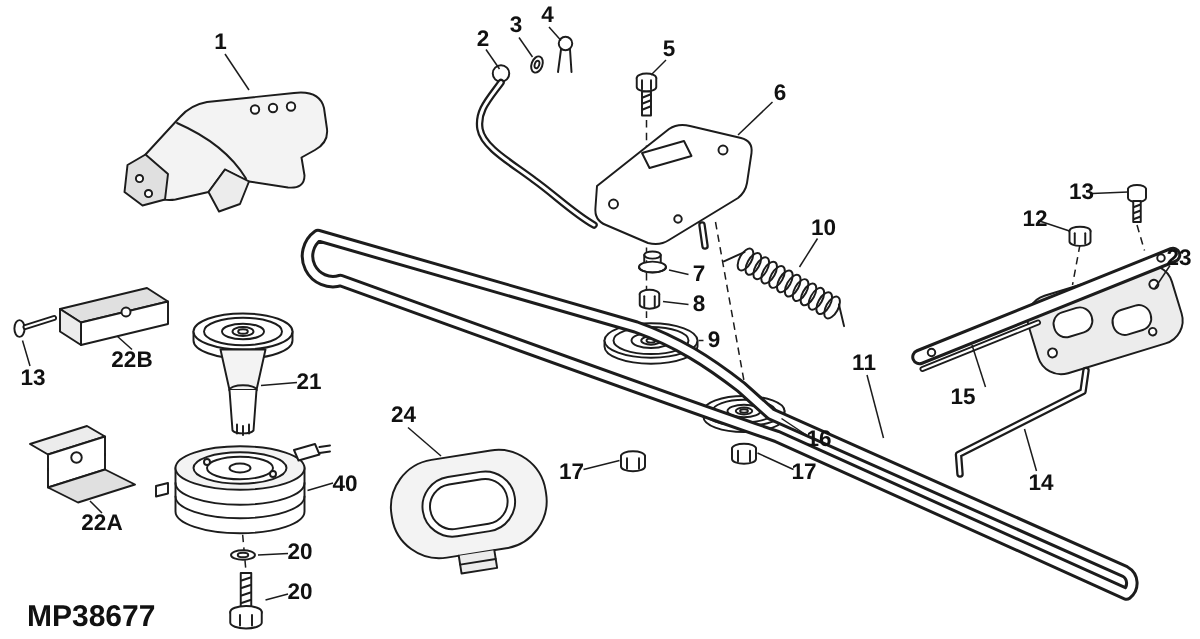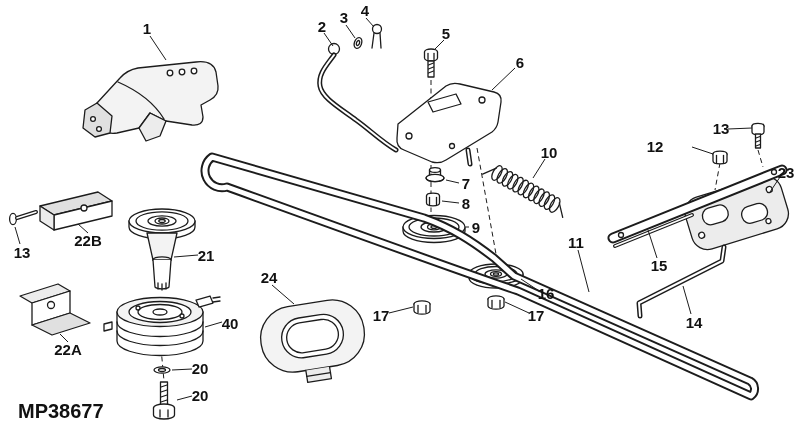--- a/index.html
+++ b/index.html
@@ -310,24 +310,24 @@
   <span class="callout" style="left:322px;top:26px">2</span>
   <span class="callout" style="left:344px;top:17px">3</span>
   <span class="callout" style="left:365px;top:10px">4</span>
   <span class="callout" style="left:446px;top:33px">5</span>
   <span class="callout" style="left:520px;top:62px">6</span>
   <span class="callout" style="left:466px;top:183px">7</span>
   <span class="callout" style="left:466px;top:203px">8</span>
   <span class="callout" style="left:476px;top:227px">9</span>
   <span class="callout" style="left:549px;top:152px">10</span>
   <span class="callout" style="left:576px;top:242px">11</span>
-  <span class="callout" style="left:655px;top:146px">12</span>
+  <span class="callout" style="left:690px;top:146px">12</span>
   <span class="callout" style="left:721px;top:128px">13</span>
   <span class="callout" style="left:694px;top:322px">14</span>
-  <span class="callout" style="left:659px;top:265px">15</span>
+  <span class="callout" style="left:642px;top:265px">15</span>
   <span class="callout" style="left:546px;top:293px">16</span>
   <span class="callout" style="left:381px;top:315px">17</span>
   <span class="callout" style="left:536px;top:315px">17</span>
   <span class="callout" style="left:200px;top:395px">20</span>
   <span class="callout" style="left:200px;top:368px">20</span>
   <span class="callout" style="left:230px;top:323px">40</span>
   <span class="callout" style="left:206px;top:255px">21</span>
   <span class="callout" style="left:68px;top:349px">22A</span>
   <span class="callout" style="left:88px;top:240px">22B</span>
   <span class="callout" style="left:22px;top:252px">13</span>

